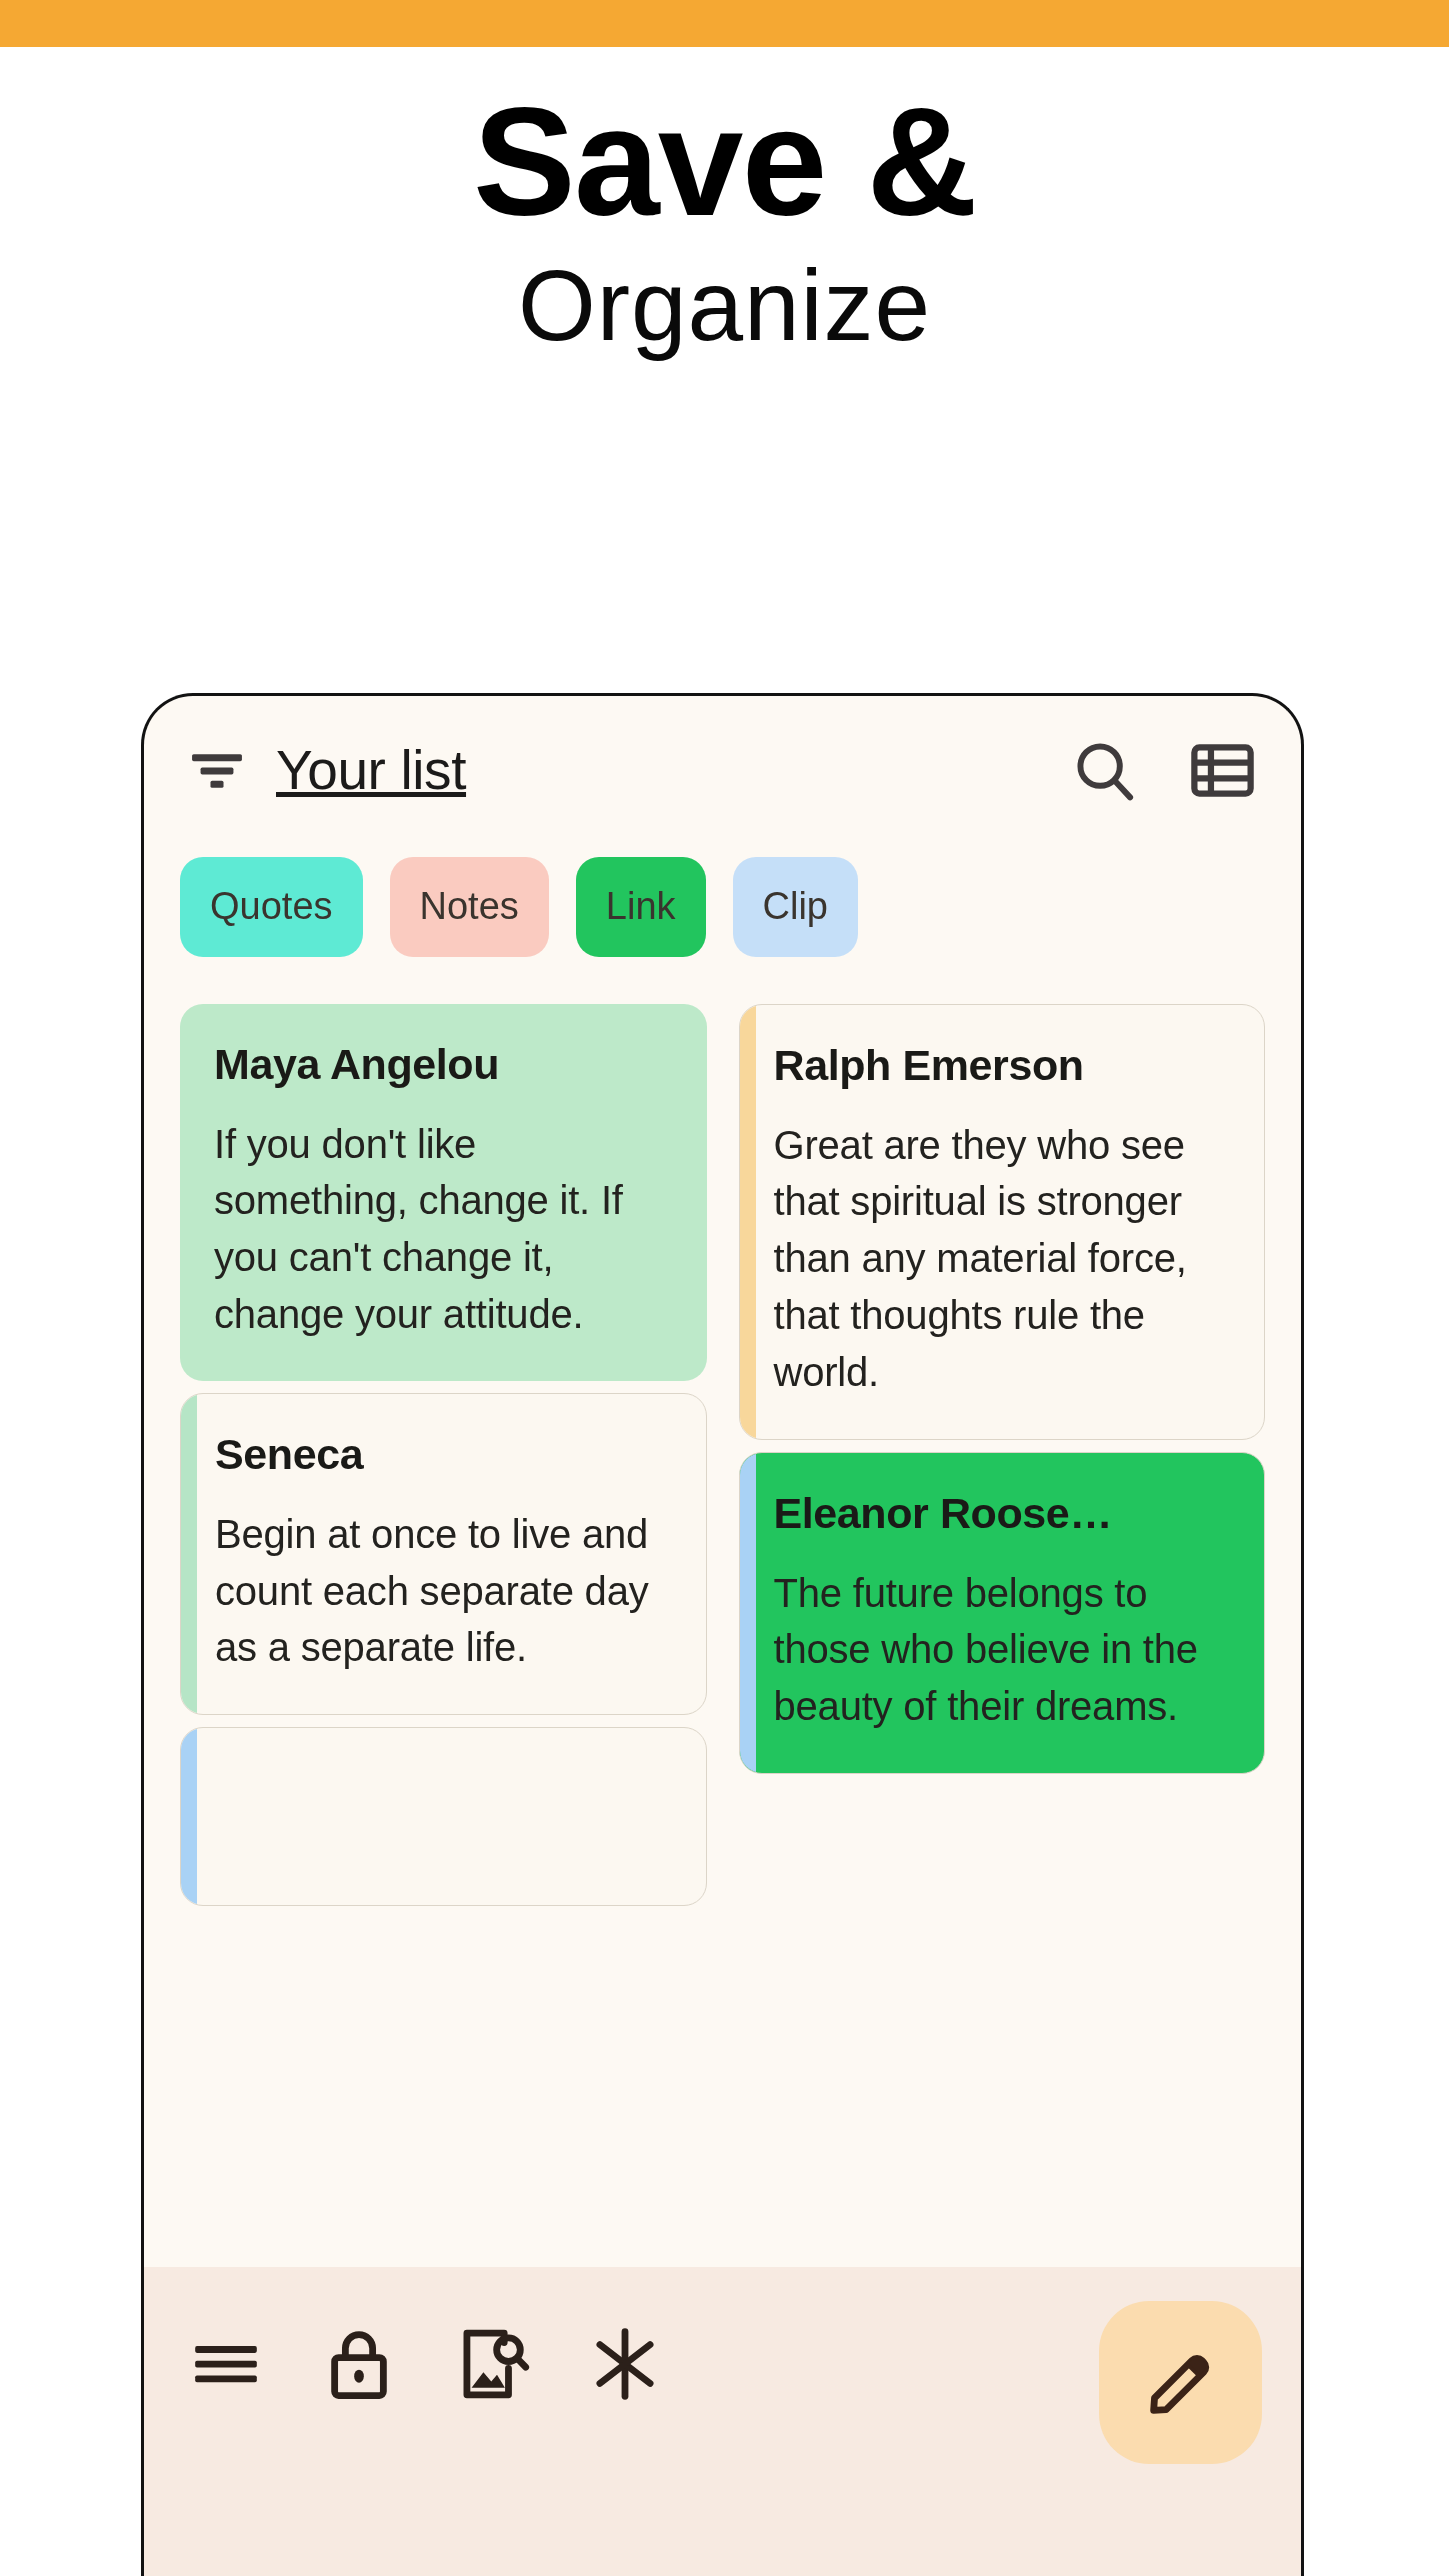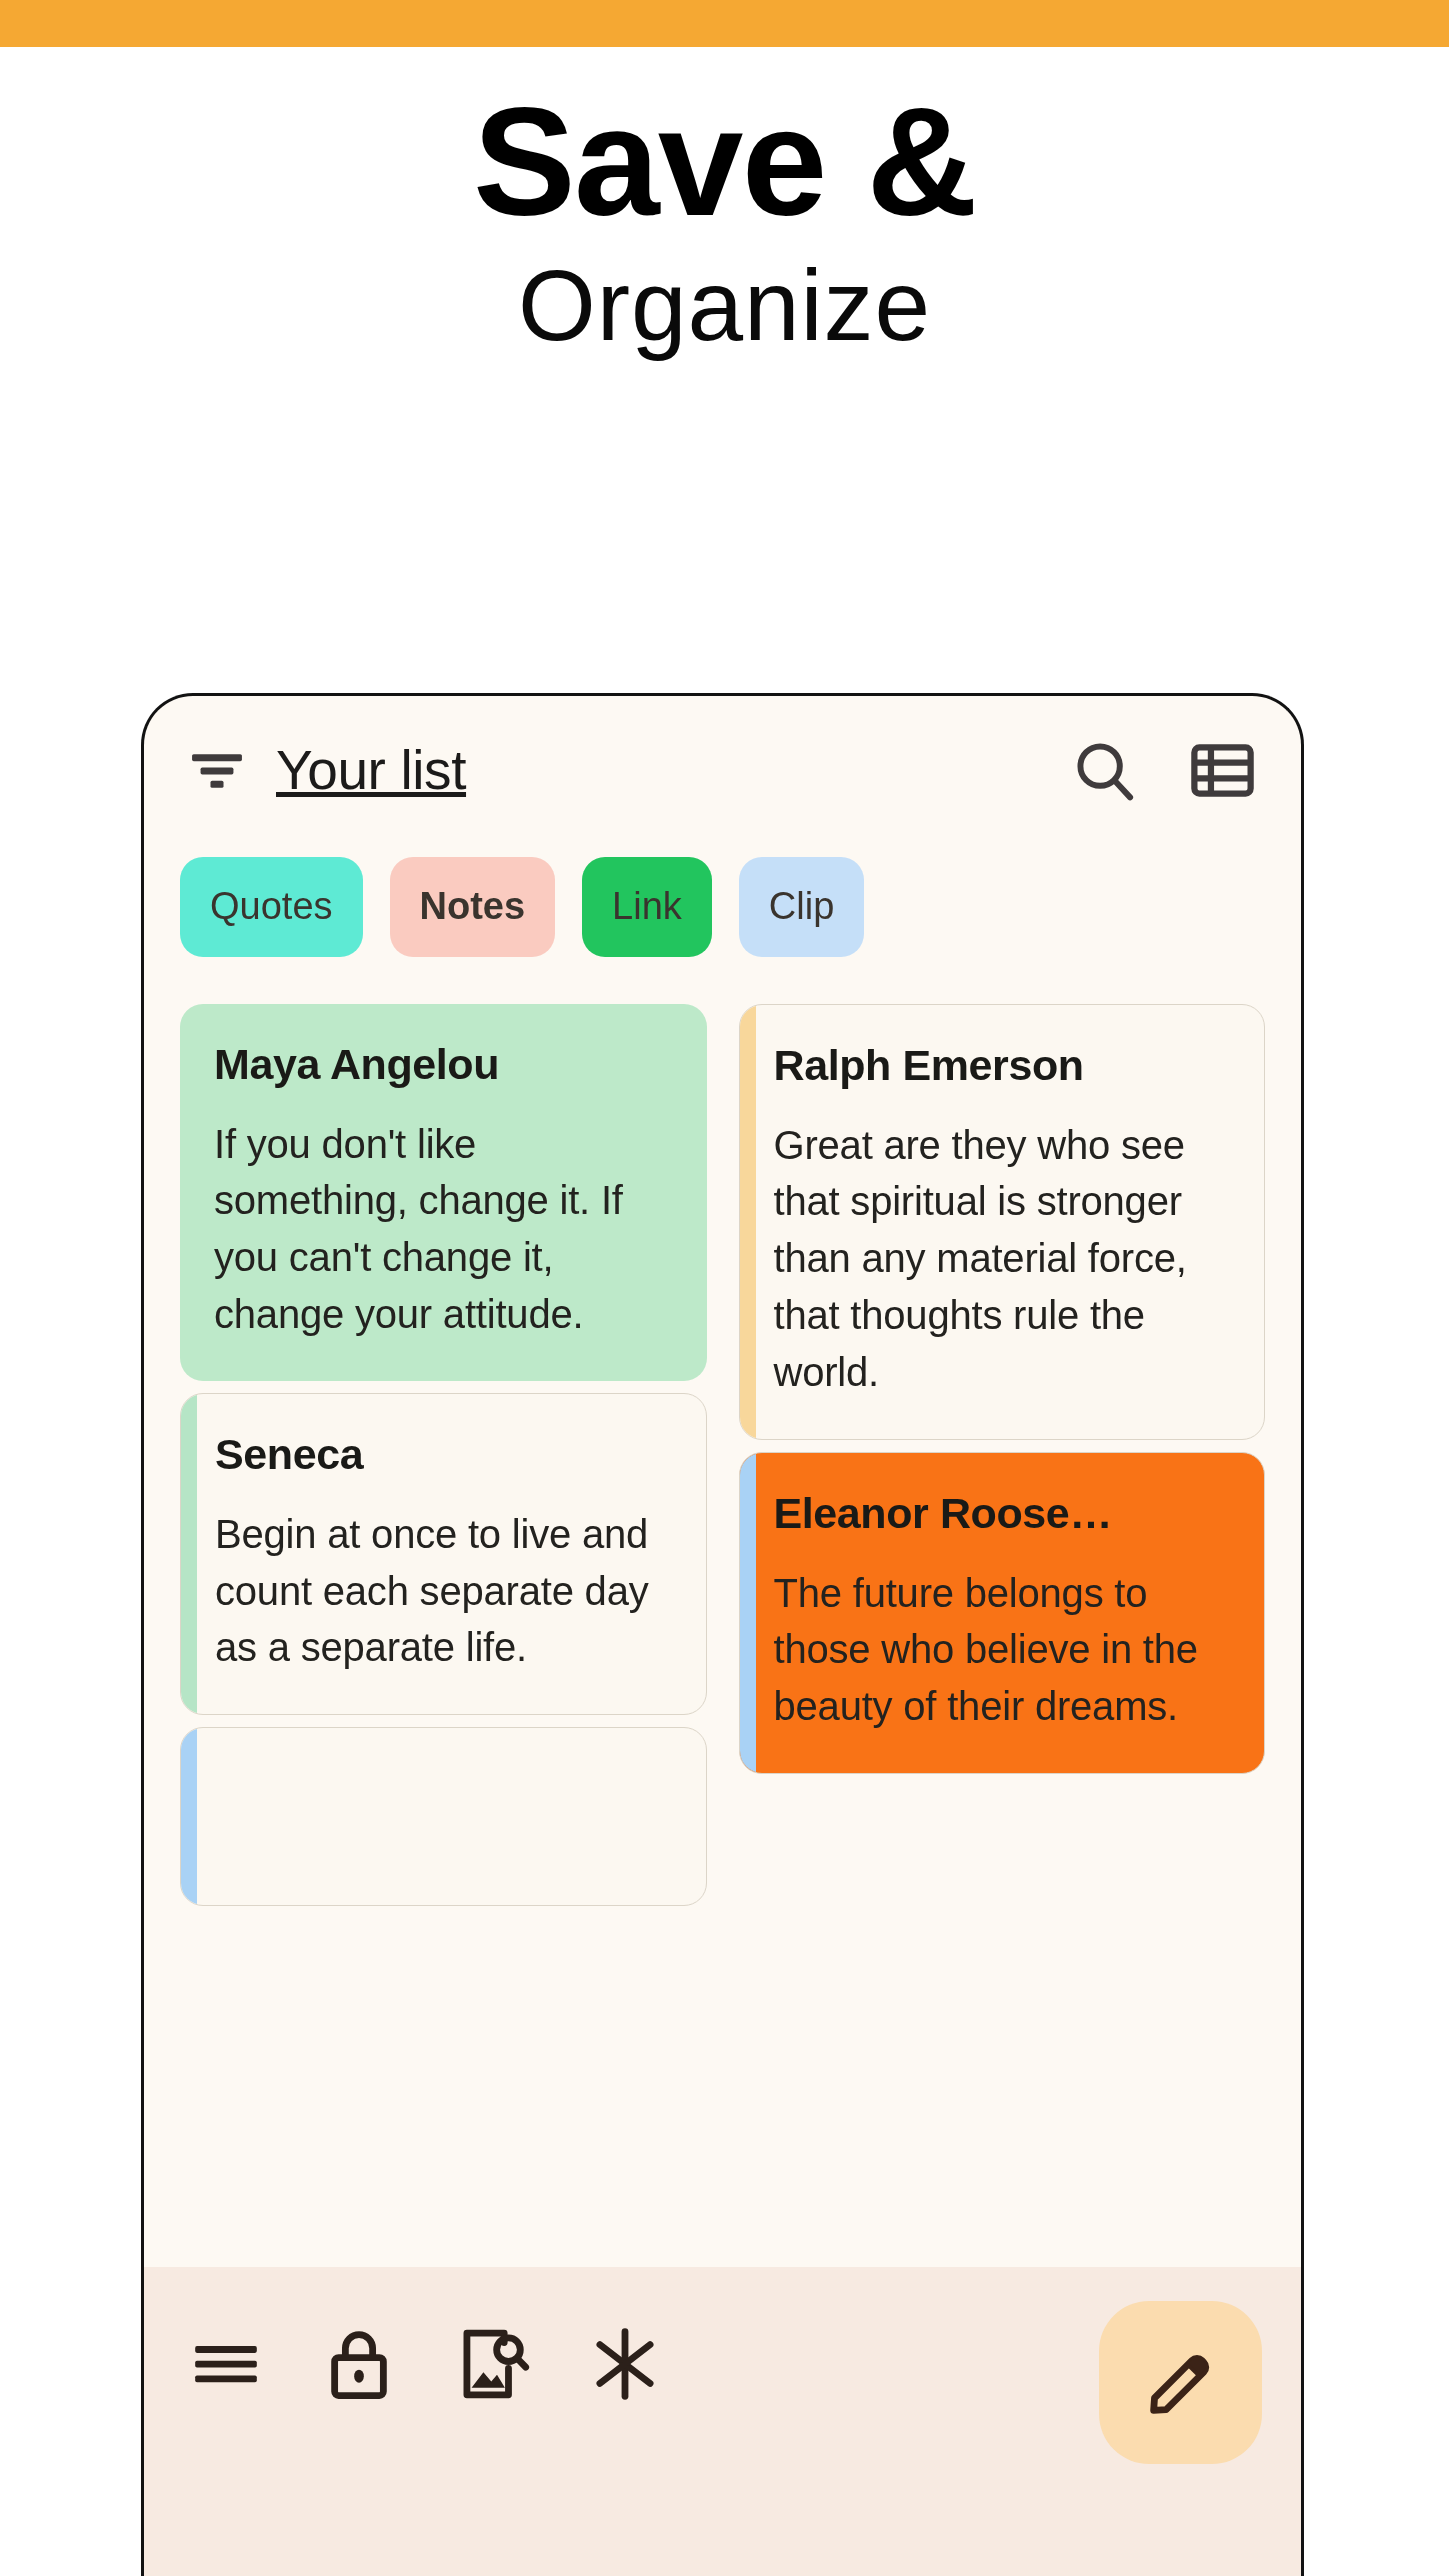--- a/index.html
+++ b/index.html
@@ -205,21 +205,21 @@
         <line x1="3" y1="9.5" x2="21" y2="9.5" stroke="#3F3B3C" stroke-width="2"></line>
         <line x1="3" y1="14.5" x2="21" y2="14.5" stroke="#3F3B3C" stroke-width="2"></line>
       </svg>
     </div>
   </div>
 
   <div id="chips-row">
     <div class="chip" style="background: #5eead4;">
       <span>Quotes</span>
     </div>
-    <div class="chip" style="background: rgb(250, 203, 192); font-weight: bold;">
+    <div class="chip" style="background: rgb(250, 203, 192);">
       <span>Notes</span>
     </div>
     <div class="chip" style="background: #22c55e;">
       <span>Link</span>
     </div>
     <div class="chip" style="background: rgb(197, 223, 248);">
       <span>Clip</span>
     </div>
   </div>
 
@@ -248,21 +248,21 @@
     </div>
 
     <div class="card-col">
 
       <div class="card outlined" id="card-emerson" style="background: rgb(252, 248, 241);">
         <div class="card-stripe" style="background: rgb(248, 215, 155);"></div>
         <div class="card-title">Ralph Emerson</div>
         <div class="card-body">Great are they who see that spiritual is stronger than any material force, that thoughts rule the world.</div>
       </div>
 
-      <div class="card outlined" id="card-eleanor" style="background: #f97316;">
+      <div class="card outlined" id="card-eleanor" style="background: #22c55e;">
         <div class="card-stripe" style="background: rgb(169, 210, 245);"></div>
         <div class="card-title">Eleanor Roose…</div>
         <div class="card-body">The future belongs to those who believe in the beauty of their dreams.</div>
       </div>
 
     </div>
 
   </div>
 
   <div id="bottom-nav" style="background: rgb(247, 234, 225);">

